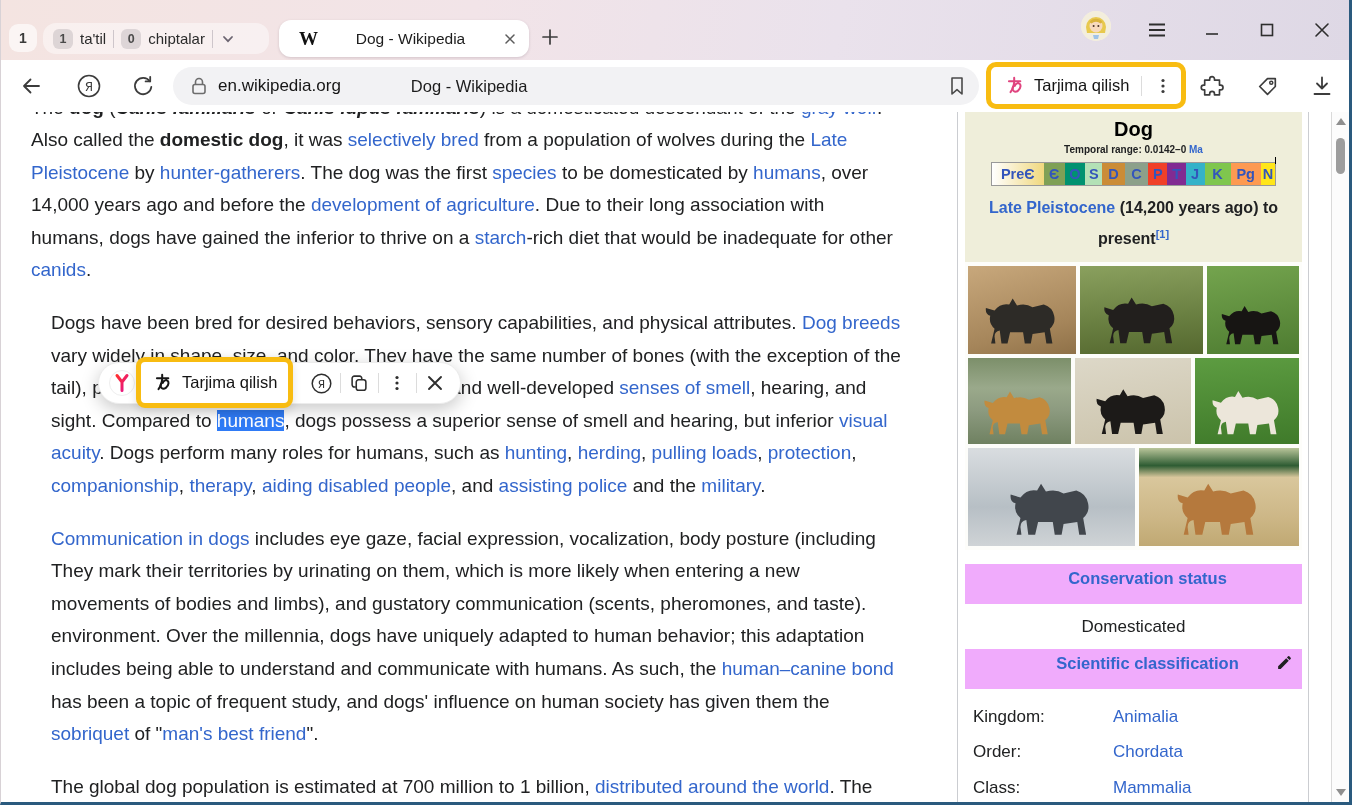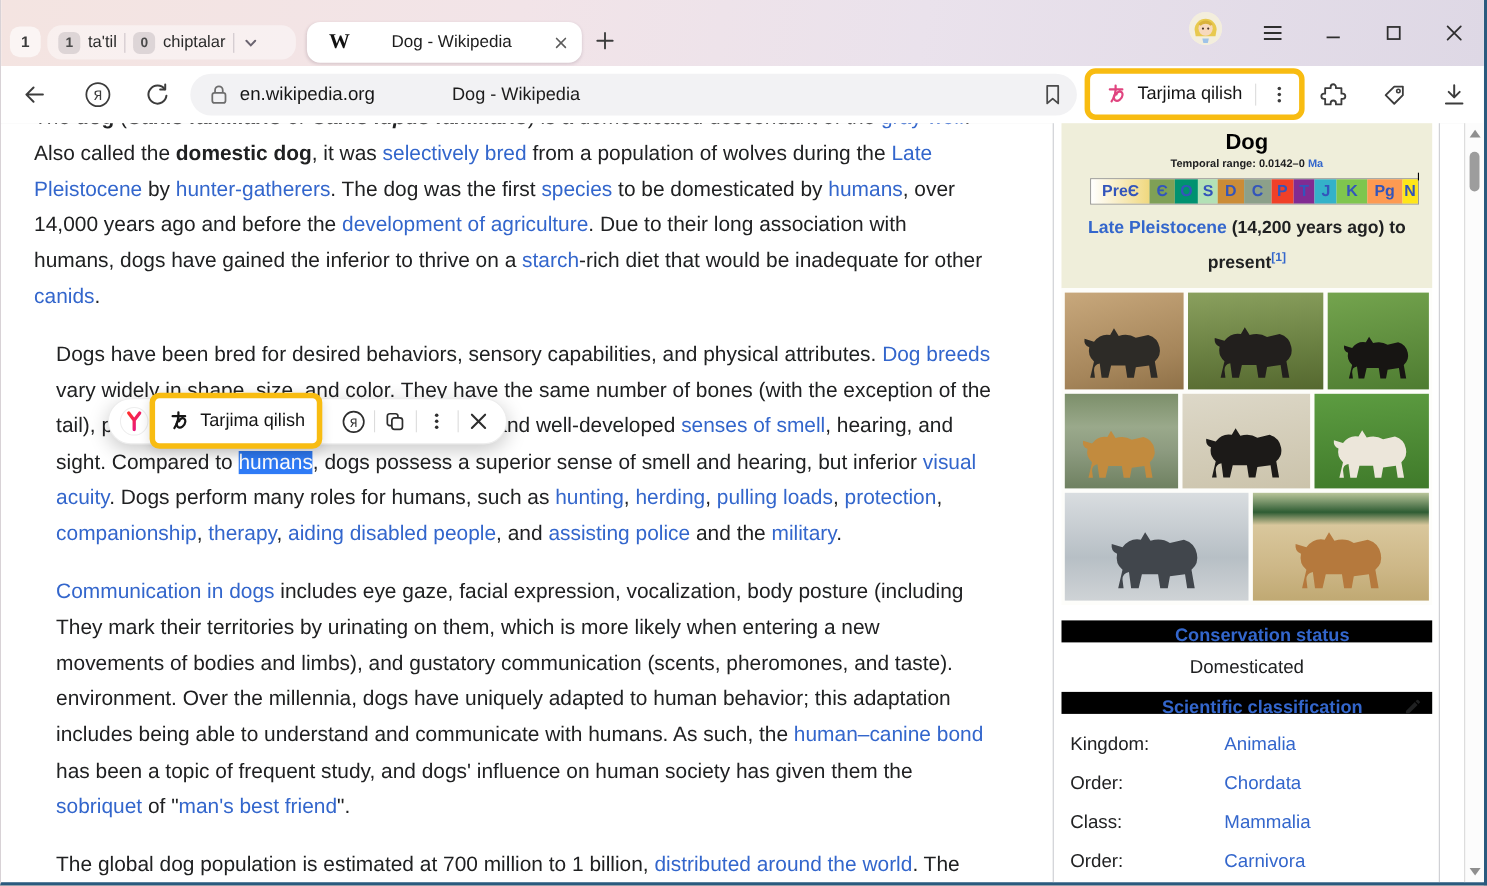--- a/index.html
+++ b/index.html
@@ -58,41 +58,41 @@
   .pic{width:30px;height:30px;display:flex;align-items:center;justify-content:center;}
   .popup-hl{position:absolute;left:135px;top:245px;width:157px;height:51px;border-radius:9px;z-index:6;
             padding:0 10px 0 12px;gap:8px;box-shadow:0 3px 10px rgba(0,0,0,.12);}
   
   .side{position:absolute;left:956px;top:0;width:352px;height:690px;border-left:1px solid #cbcdd1;
         border-right:1px solid #cbcdd1;box-sizing:border-box;background:#fff;}
   .ibox{margin:0 7px;width:337px;font-size:16px;color:#202122;}
   .topblock{background:#efeeda;height:150px;text-align:center;}
   .ib-title{font-size:20px;font-weight:bold;padding-top:4px;line-height:26px;color:#000;}
   .ib-temporal{font-size:10px;font-weight:bold;margin-top:2px;}
-  .tsbar{position:relative;height:24px;margin:7px 12px 0 26px;display:flex;border:1px solid #999;box-sizing:border-box;}
+  .tsbar{position:relative;height:24px;margin:7px 26px 0 26px;display:flex;border:1px solid #999;box-sizing:border-box;}
   .tsbar .seg{height:100%;display:flex;align-items:center;justify-content:center;overflow:hidden;
               font-size:14.5px;font-weight:bold;color:#3355bb;}
   .tsbar .tick{position:absolute;right:-1px;top:-6px;width:1.5px;height:7px;background:#000;}
   .ib-range{font-size:16px;font-weight:bold;margin-top:9px;line-height:26px;padding:0 18px;}
   .sup{font-size:11px;vertical-align:super;color:#3366cc;font-weight:bold;}
   .imagebox{background:#fdfdfa;padding:4px 3px;}
   .prow{display:flex;gap:4px;margin-bottom:4px;}
   .prow:last-child{margin-bottom:0;}
   .ph{overflow:hidden;position:relative;}
   .ph svg{position:absolute;left:10%;bottom:6%;width:80%;height:70%;}
   .r1{height:88px;} .r2{height:86px;} .r3{height:98px;}
   .ph-a{background:linear-gradient(165deg,#c8a87c,#a5855a 70%,#8f7148);}
   .ph-b{background:linear-gradient(175deg,#8aa05e,#697f41 60%,#55682f);}
   .ph-c{background:linear-gradient(170deg,#74a44e,#4e7c31);}
   .ph-d{background:linear-gradient(180deg,#7c8f6a 0%,#9aa98b 35%,#8d9b80 60%,#6f8161);}
   .ph-e{background:linear-gradient(170deg,#ddd8c8,#cbc3ab);}
   .ph-f{background:linear-gradient(175deg,#5d9c41,#3f7a2a);}
   .ph-g{background:linear-gradient(180deg,#d9dde0,#b7bfc5 60%,#cfd3d6);}
   .ph-h{background:linear-gradient(180deg,#b9c59a 0%,#2e5c33 18%,#d9c79c 30%,#cdb787 70%,#c0a973);}
-  .ib-header{background:#000000;height:20px;line-height:28px;text-align:center;color:#3366cc;
+  .ib-header{background:#f0abfc;height:40px;line-height:28px;text-align:center;color:#3366cc;
              font-weight:bold;font-size:16.5px;position:relative;padding-left:28px;}
   .ib-plain{height:45px;line-height:45px;text-align:center;color:#202122;font-size:17px;}
   .gap14{height:14px;}
   .pencil{position:absolute;right:9px;top:5px;}
   .taxrows{padding-top:10px;}
   .trow{height:35.5px;display:flex;align-items:center;font-size:17px;}
   .trow .tlabel{width:148px;padding-left:8px;box-sizing:border-box;color:#202122;}
   
   .sbar{position:absolute;left:1330px;top:0;width:18px;height:690px;background:#fcfcfc;border-left:1px solid #dadada;box-sizing:border-box;}
   .sarrow{position:absolute;left:4px;width:0;height:0;border-left:5px solid transparent;border-right:5px solid transparent;}

